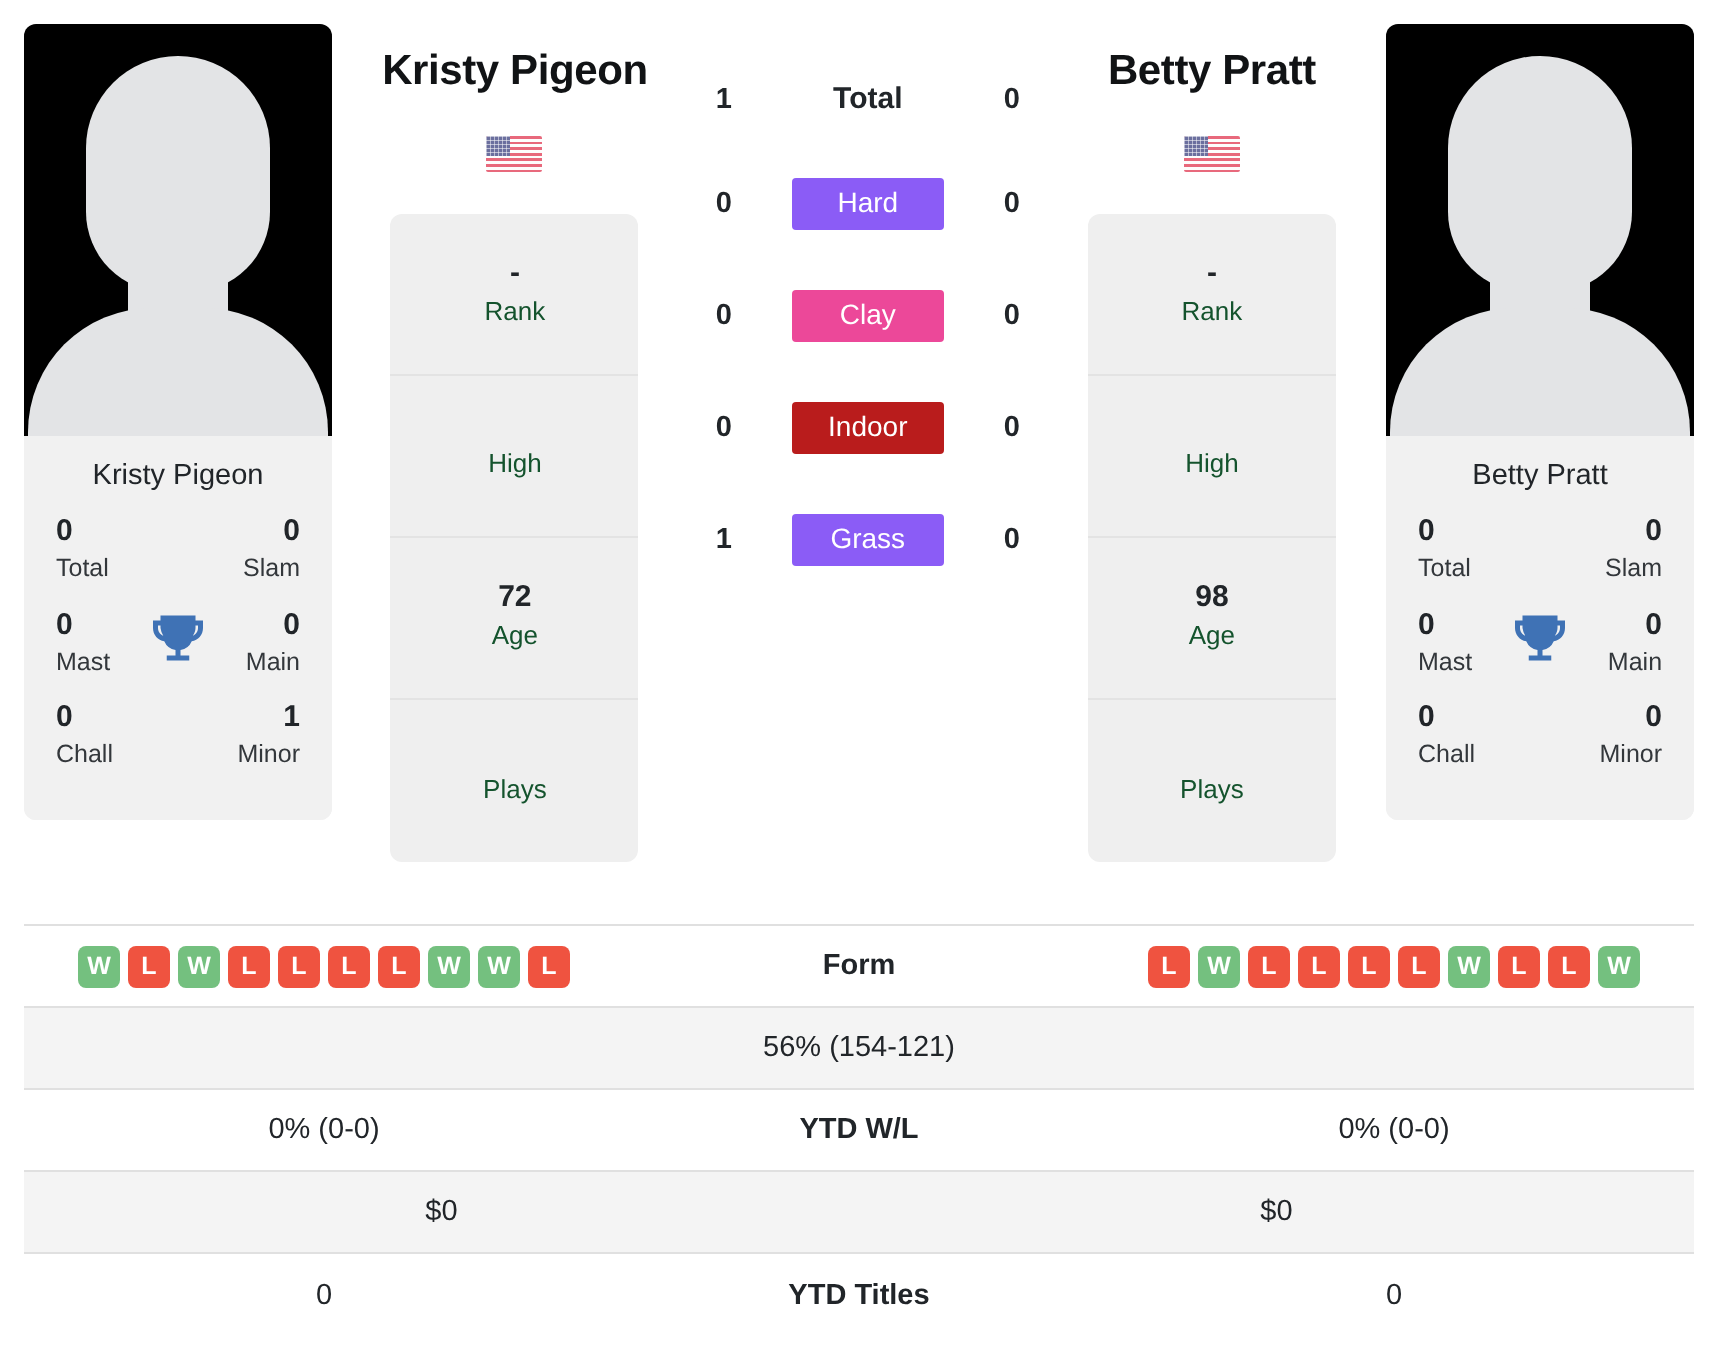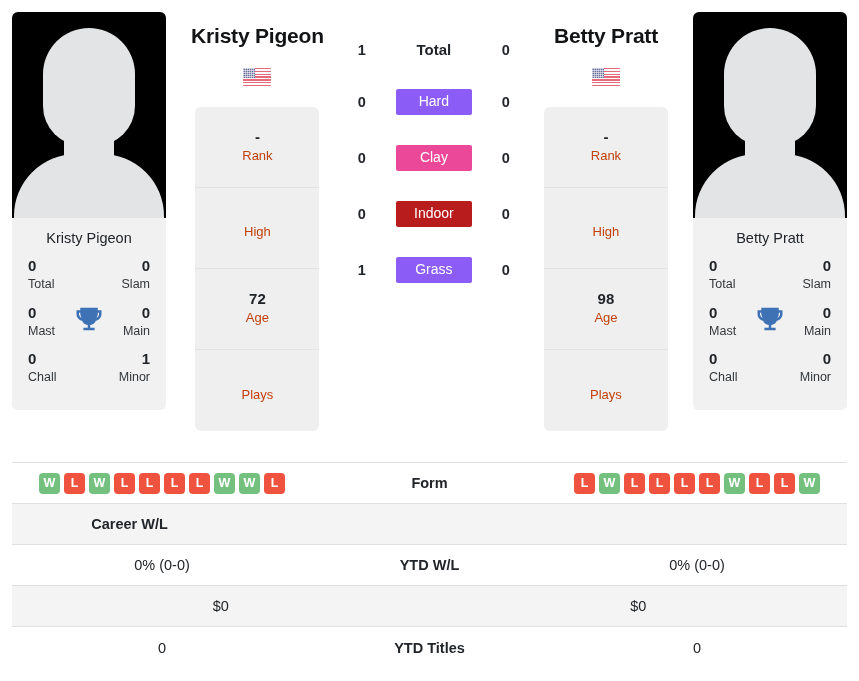--- a/index.html
+++ b/index.html
@@ -175,21 +175,21 @@
   .info-val {
     font-size: 15px;
     font-weight: bold;
     color: #212529;
     line-height: 1.2;
     min-height: 8px;
   }
   .info-val.dash { font-weight: bold; font-size: 15px; }
   .info-lbl {
     font-size: 13px;
-    color: #c2410c;
+    color: #14532d;
     line-height: 1.5;
   }
 
   
   .center-col {
     flex: 0 0 170px;
     width: 170px;
     padding-top: 18px;
   }
   .surface-row {
@@ -472,21 +472,21 @@
             <span class="fb l">L</span>
             <span class="fb w">W</span>
             <span class="fb l">L</span>
             <span class="fb l">L</span>
             <span class="fb w">W</span>
           </div>
       </div>
     </div>
 
     <div class="srow alt">
-      <div class="scell label">Career W/L</div>
+      <div class="scell">56% (154-121)</div>
     </div>
 
     <div class="srow">
       <div class="scell">0% (0-0)</div>
       <div class="scell label">YTD W/L</div>
       <div class="scell">0% (0-0)</div>
     </div>
 
     <div class="srow alt">
       <div class="scell">$0</div>

